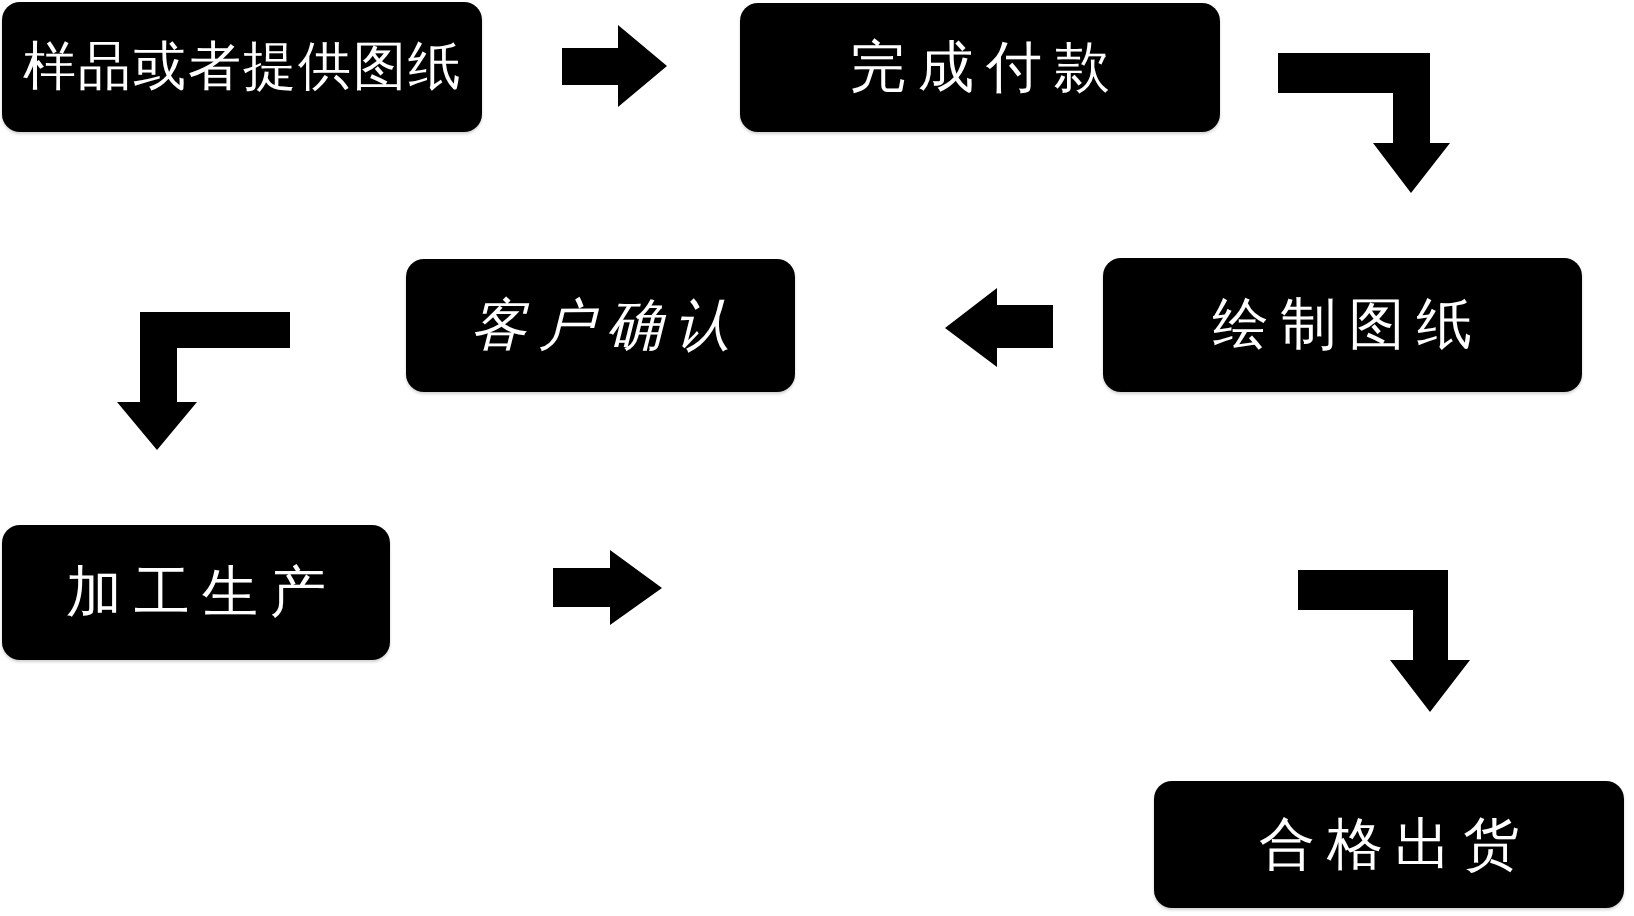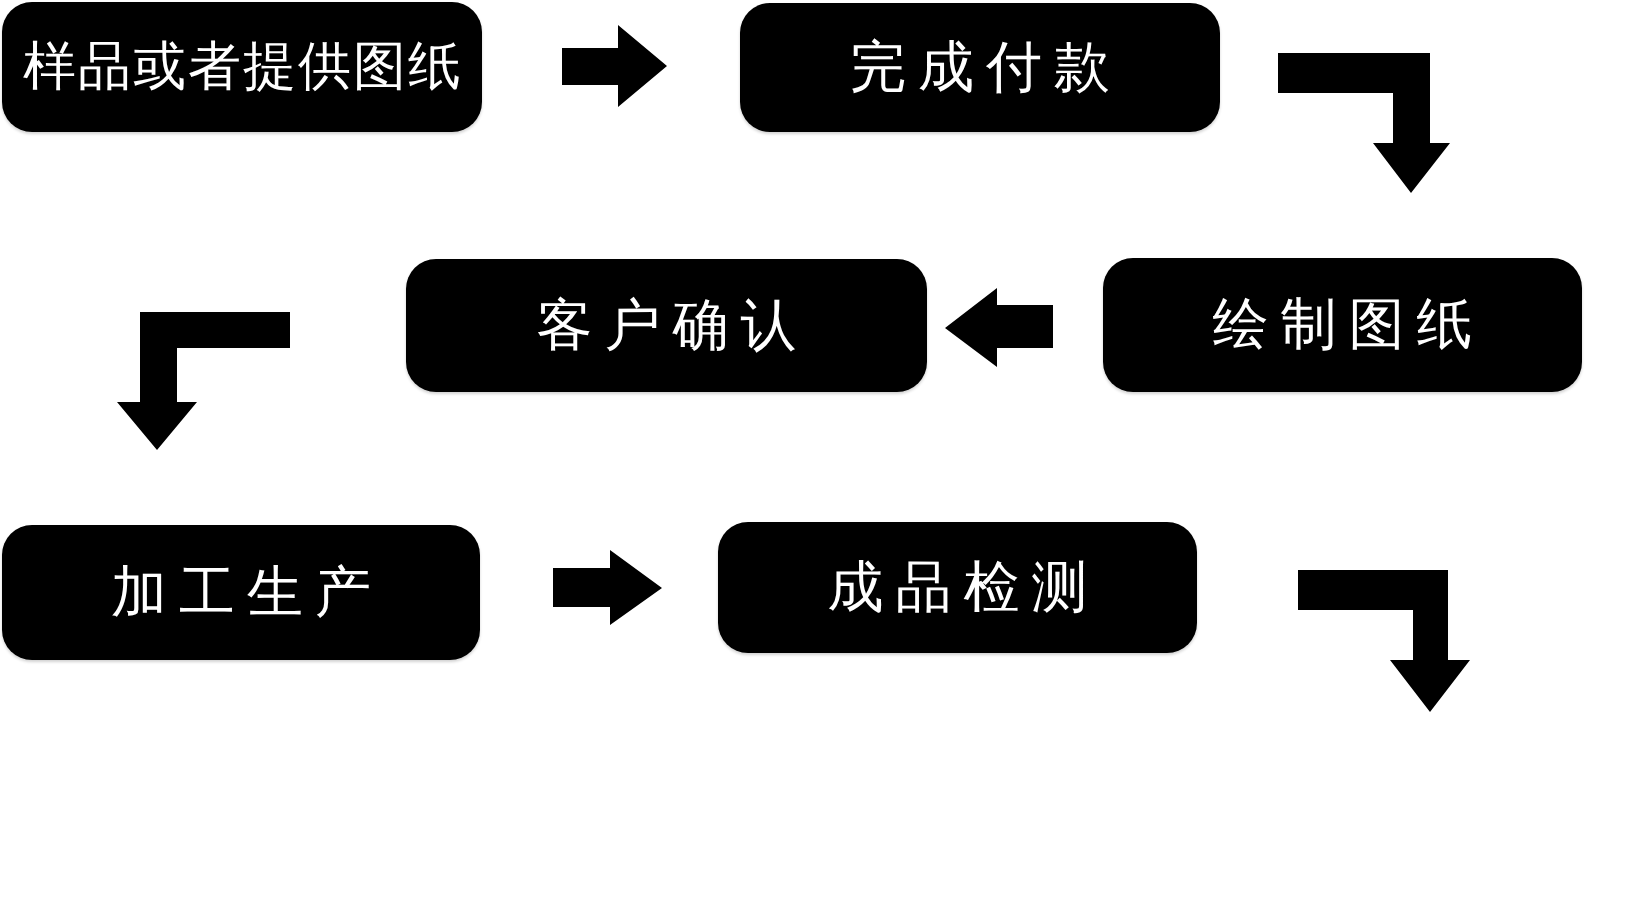--- a/index.html
+++ b/index.html
@@ -12,41 +12,41 @@
     position: relative;
     width: 1634px;
     height: 916px;
     background: var(--bg, #ffffff);
     overflow: hidden;
   }
   .node {
     position: absolute;
     background: var(--node-bg, #000000);
     color: var(--node-text, #ffffff);
-    border-radius: 30px;
+    border-radius: 18px;
     display: flex;
     align-items: center;
     justify-content: center;
     font-size: 56px;
     font-weight: 500;
     letter-spacing: 12px;
     text-indent: 12px; 
     white-space: nowrap;
     box-shadow: 0 2px 3px rgba(0,0,0,0.18);
   }
   .node.wide {
     font-size: 53px;
     letter-spacing: 2px;
     text-indent: 2px;
   }
   #n1 { left: 2px;    top: 2px;   width: 480px; height: 130px; }
   #n2 { left: 740px;  top: 3px;   width: 480px; height: 129px; text-align: center; }
   #n3 { left: 1103px; top: 258px; width: 479px; height: 134px; }
-  #n4 { left: 406px;  top: 259px; width: 521px; height: 133px; }
-  #n5 { left: 2px;    top: 525px; width: 478px; height: 135px; }
+  #n4 { left: 406px;  top: 259px; width: 389px; height: 133px; font-style: italic; }
+  #n5 { left: 2px;    top: 525px; width: 388px; height: 135px; }
   #n6 { left: 718px;  top: 522px; width: 479px; height: 131px; }
   #n7 { left: 1154px; top: 781px; width: 470px; height: 127px; }
   .arrows {
     position: absolute;
     left: 0; top: 0;
     width: 1634px;
     height: 916px;
     pointer-events: none;
   }
 </style>
@@ -58,22 +58,22 @@
   <div id="n1" class="node wide">样品或者提供图纸</div>
 
   <div id="n2" class="node">完成付款</div>
 
   <div id="n3" class="node">绘制图纸</div>
 
   <div id="n4" class="node">客户确认</div>
 
   <div id="n5" class="node">加工生产</div>
 
-  <div id="n6" class="node">成品检测</div>
 
+  <div id="n7" class="node">合格出货</div>
 
   <svg class="arrows" viewBox="0 0 1634 916" xmlns="http://www.w3.org/2000/svg">
 
     <polygon points="562,48 618,48 618,25 667,66 618,107 618,85 562,85" fill="#000000"></polygon>
 
     <polygon points="1278,53 1430,53 1430,143 1450,143 1411,193 1373,143 1393,143 1393,93 1278,93" fill="#000000"></polygon>
 
     <polygon points="1053,305 997,305 997,288 945,328 997,367 997,348 1053,348" fill="#000000"></polygon>
 
     <polygon points="290,312 290,348 177,348 177,402 197,402 157,450 117,402 140,402 140,312" fill="#000000"></polygon>

